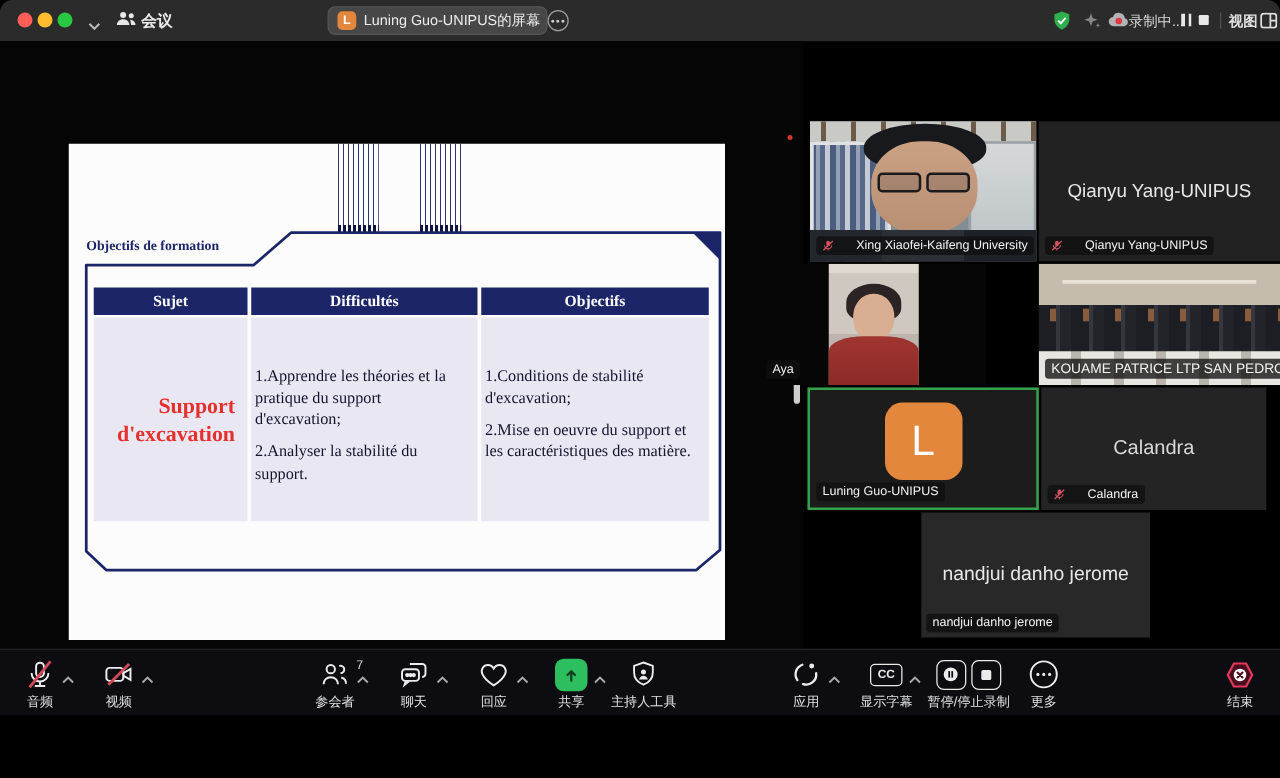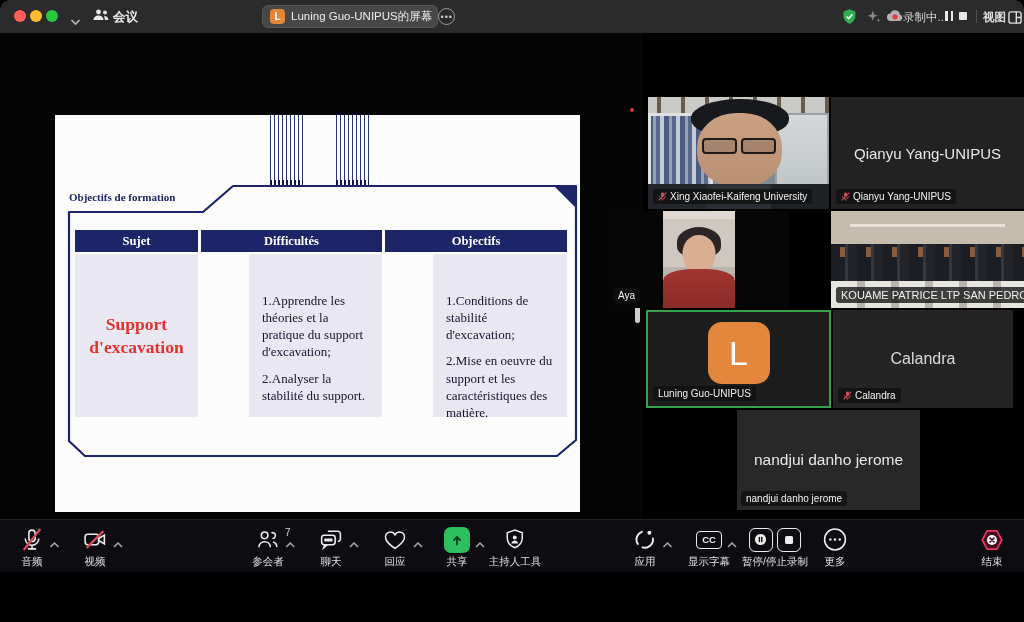--- a/index.html
+++ b/index.html
@@ -39,31 +39,31 @@
          background:repeating-linear-gradient(90deg,#0e1540 0 2.5px,transparent 2.5px 4px);}
   .hatch.h1{left:215px;} .hatch.h2{left:281px;}
   .frame-svg{position:absolute;left:0;top:0;}
   .s-title{position:absolute;left:14px;top:76px;width:170px;font-family:"Liberation Serif",serif;
            font-size:11px;font-weight:bold;color:#1b2567;}
   .s-table{position:absolute;left:20px;top:115px;width:492px;display:grid;
            grid-template-columns:123px 181px 182px;column-gap:3px;row-gap:2px;}
   .s-th{height:22px;background:#1b2567;color:#fff;font-family:"Liberation Serif",serif;font-weight:bold;
         font-size:12.5px;display:flex;align-items:center;justify-content:center;}
   .s-td{height:163px;background:#e9e8f2;font-family:"Liberation Serif",serif;color:#14142e;box-sizing:border-box;}
-  .s-td.subject{display:flex;align-items:center;justify-content:center;text-align:center;
+  .s-td.subject{display:flex;align-items:center;justify-content:center;text-align:right;
         color:#e5302e;font-weight:bold;font-size:17.5px;line-height:1.3;padding:0 10px;}
   .s-td.cells p{margin:0 0 9px 0;font-size:13px;line-height:1.32;}
-  .s-td.cells{padding:38px 12px 0 13px;margin-left:48px;}
+  .s-td.cells{padding:38px 12px 0 3px;}
 
   
   .panel-handle{position:absolute;left:635px;top:297px;width:5px;height:26px;border-radius:3px;background:#cfcfcf;}
   .tile{position:absolute;background:#232323;overflow:hidden;}
   .tile .cname{position:absolute;left:0;right:0;top:50%;transform:translateY(-50%);
         text-align:center;color:#e8e8e8;font-size:15px;}
-  .nlabel{position:absolute;left:5px;bottom:5px;display:inline-flex;align-items:center;gap:3px;
+  .nlabel{position:absolute;left:5px;bottom:5px;display:inline-flex;align-items:center;gap:18px;
         background:rgba(16,16,16,.78);border-radius:3px;padding:2px 5px;color:#f2f2f2;font-size:10px;white-space:nowrap;}
   .t-xing{left:648px;top:97px;width:181px;height:112px;background:#828c94;}
   .t-qianyu{left:831px;top:97px;width:193px;height:112px;background:#222;}
   .t-aya{left:608px;top:211px;width:181px;height:97px;background:#060606;}
   .t-kouame{left:831px;top:211px;width:193px;height:97px;}
   .t-luning{left:646px;top:310px;width:185px;height:98px;background:#1c1c1c;border:2px solid #35a24b;box-sizing:border-box;}
   .t-calandra{left:833px;top:310px;width:180px;height:98px;background:#242424;}
   .t-nandjui{left:737px;top:410px;width:183px;height:100px;background:#282828;}
   
   .x-shelf{position:absolute;left:0;top:0;width:100%;height:14%;background:#c9cac6;}

